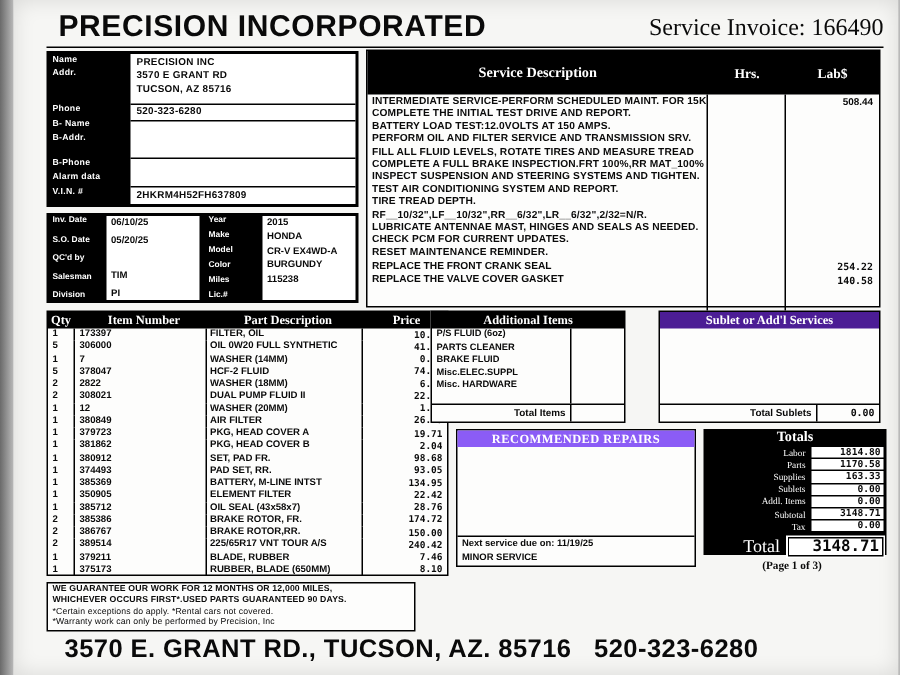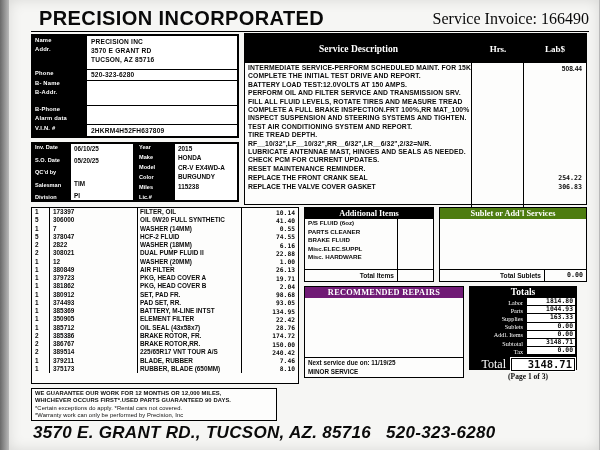--- a/index.html
+++ b/index.html
@@ -48,60 +48,60 @@
   .parts-head{display:flex;background:#000;color:#fff;height:11px;align-items:center;font-family:"Liberation Serif",serif;font-weight:bold;font-size:8.3px;}
   .ph-qty{width:18px;padding-left:2px;} .ph-item{width:88px;text-align:center;} .ph-desc{width:104px;text-align:center;} .ph-price{flex:1;text-align:center;}
   .part-row{display:flex;height:8.25px;align-items:center;}
   .pc{font-size:6.4px;font-weight:bold;white-space:nowrap;overflow:hidden;}
   .pc.qty{width:18px;padding-left:3px;border-right:1px solid #000;height:100%;line-height:8.25px;box-sizing:border-box;}
   .pc.item{width:88px;padding-left:3px;border-right:1px solid #000;height:100%;line-height:8.25px;box-sizing:border-box;}
   .pc.desc{width:104px;padding-left:2px;border-right:1px solid #000;height:100%;line-height:8.25px;box-sizing:border-box;}
   .pc.price{flex:1;text-align:right;padding-right:3px;font-family:"DejaVu Sans Mono",monospace;font-size:6.3px;}
 
   
-  .add-box{position:absolute;left:295px;top:207px;width:130px;height:75px;border:1.4px solid #000;background:#fdfdfc;box-sizing:border-box;display:flex;flex-direction:column;}
+  .add-box{position:absolute;left:278px;top:207px;width:130px;height:75px;border:1.4px solid #000;background:#fdfdfc;box-sizing:border-box;display:flex;flex-direction:column;}
   .add-head{background:#000;color:#fff;height:11px;line-height:11px;text-align:center;font-family:"Liberation Serif",serif;font-weight:bold;font-size:8.3px;}
   .add-body{position:relative;flex:1;}
   .add-vline{position:absolute;left:92px;top:0;bottom:0;border-left:1px solid #000;}
   .add-item{font-size:6.2px;font-weight:bold;line-height:8.6px;padding-left:3px;}
   .add-total{display:flex;height:11px;border-top:1px solid #000;align-items:center;}
   .add-total-lbl{width:92px;text-align:right;padding-right:3px;font-size:6.6px;font-weight:bold;box-sizing:border-box;}
   .add-total-val{flex:1;border-left:1px solid #000;height:100%;}
 
   
   .sub-box{position:absolute;left:430px;top:207px;width:148px;height:75px;border:1.4px solid #000;background:#fdfdfc;box-sizing:border-box;display:flex;flex-direction:column;}
-  .sub-head{background:#4d7c0f;color:#fff;height:11px;line-height:11px;text-align:center;font-family:"Liberation Serif",serif;font-weight:bold;font-size:8.3px;}
+  .sub-head{background:#4c1d95;color:#fff;height:11px;line-height:11px;text-align:center;font-family:"Liberation Serif",serif;font-weight:bold;font-size:8.3px;}
   .sub-body{flex:1;}
   .sub-total{display:flex;height:11px;border-top:1px solid #000;align-items:center;}
   .sub-total-lbl{flex:1;text-align:right;padding-right:3px;font-size:6.6px;font-weight:bold;}
   .sub-total-val{width:42px;border-left:1px solid #000;height:100%;line-height:11px;text-align:right;padding-right:3px;box-sizing:border-box;font-family:"DejaVu Sans Mono",monospace;font-size:6.6px;font-weight:bold;}
 
   
   .rec-box{position:absolute;left:295px;top:286px;width:160px;height:92px;border:1.4px solid #000;background:#fdfdfc;box-sizing:border-box;display:flex;flex-direction:column;}
-  .rec-head{background:#701a75;color:#fff;height:11px;line-height:11px;text-align:center;font-family:"Liberation Serif",serif;font-weight:bold;font-size:8.3px;letter-spacing:.3px;}
+  .rec-head{background:#8b5cf6;color:#fff;height:11px;line-height:11px;text-align:center;font-family:"Liberation Serif",serif;font-weight:bold;font-size:8.3px;letter-spacing:.3px;}
   .rec-body{flex:1;}
   .rec-foot{border-top:1px solid #000;padding:1px 0 1px 3px;}
   .rec-foot div{font-size:6.3px;font-weight:bold;line-height:8.5px;}
 
   
-  .tot-box{position:absolute;left:460px;top:286px;width:108px;height:84px;background:#000;}
+  .tot-box{position:absolute;left:460px;top:286px;width:122px;height:84px;background:#000;}
   .tot-title{color:#fff;font-family:"Liberation Serif",serif;font-weight:bold;font-size:9.5px;text-align:center;height:12px;line-height:12px;}
   .tot-row{display:flex;justify-content:flex-end;align-items:center;height:8.2px;}
   .tot-lbl{color:#fff;font-family:"Liberation Serif",serif;font-size:6.2px;margin-right:4px;}
   .tot-val{width:48px;background:#fff;margin-right:2px;margin-bottom:1px;text-align:right;padding-right:2px;font-family:"DejaVu Sans Mono",monospace;font-size:6.4px;font-weight:bold;height:7.2px;line-height:7.4px;box-sizing:border-box;}
   .tot-grand{display:flex;align-items:center;justify-content:flex-end;height:16px;margin-top:1px;}
   .tot-grand-lbl{color:#fff;font-family:"Liberation Serif",serif;font-size:12px;margin-right:5px;}
   .tot-grand-val{width:64px;background:#fff;margin-right:2px;text-align:right;padding-right:3px;font-family:"DejaVu Sans Mono",monospace;font-size:10.5px;font-weight:bold;height:13px;line-height:13px;box-sizing:border-box;box-shadow:0 0 0 1px #fff, inset 0 0 0 1px #000;}
   .page-note{position:absolute;left:460px;top:372px;width:118px;text-align:center;font-family:"Liberation Serif",serif;font-weight:bold;font-size:7.5px;}
 
   
   .guar-box{position:absolute;left:22px;top:388px;width:246px;height:33px;border:1.3px solid #000;box-sizing:border-box;padding:1px 0 0 3px;background:#fdfdfc;}
   .guar-box div{font-size:5.8px;line-height:7.4px;letter-spacing:.1px;white-space:nowrap;}
   .guar-box div:nth-of-type(-n+2){font-weight:700;}
-  .addr-line{position:absolute;left:24px;top:423px;font-size:17px;font-style:italic;font-weight:600;letter-spacing:.3px;white-space:pre;}
+  .addr-line{position:absolute;left:34px;top:423px;font-size:17px;font-weight:600;letter-spacing:.3px;white-space:pre;}
 </style>
 </head>
 <body>
 
 <div class="scan-edge"></div>
 <div class="paper">
 
   <div class="company-title">PRECISION INCORPORATED</div>
   <div class="invoice-no">Service Invoice: 166490</div>
   <div class="hdr-rule"></div>
@@ -197,27 +197,33 @@
         </div>
       <div>
 
           <div class="svc-extra">
             <span class="svc-extra-desc">REPLACE THE FRONT CRANK SEAL</span>
             <span class="svc-extra-amt">254.22</span>
           </div>
 
           <div class="svc-extra">
             <span class="svc-extra-desc">REPLACE THE VALVE COVER GASKET</span>
-            <span class="svc-extra-amt">306.83</span>
+            <span class="svc-extra-amt">140.58</span>
           </div>
         </div>
     </div>
   </div>
 
   <div class="parts-box">
+    <div class="parts-head">
+      <span class="ph-qty">Qty</span>
+      <span class="ph-item">Item Number</span>
+      <span class="ph-desc">Part Description</span>
+      <span class="ph-price">Price</span>
+    </div>
     <div>
 
         <div class="part-row">
           <span class="pc qty">1</span>
           <span class="pc item">173397</span>
           <span class="pc desc">FILTER, OIL</span>
           <span class="pc price">10.14</span>
         </div>
 
         <div class="part-row">
@@ -396,21 +402,21 @@
     <div class="tot-title">Totals</div>
     <div>
 
         <div class="tot-row">
           <span class="tot-lbl">Labor</span>
           <span class="tot-val">1814.80</span>
         </div>
 
         <div class="tot-row">
           <span class="tot-lbl">Parts</span>
-          <span class="tot-val">1044.93</span>
+          <span class="tot-val">1170.58</span>
         </div>
 
         <div class="tot-row">
           <span class="tot-lbl">Supplies</span>
           <span class="tot-val">163.33</span>
         </div>
 
         <div class="tot-row">
           <span class="tot-lbl">Sublets</span>
           <span class="tot-val">0.00</span>

